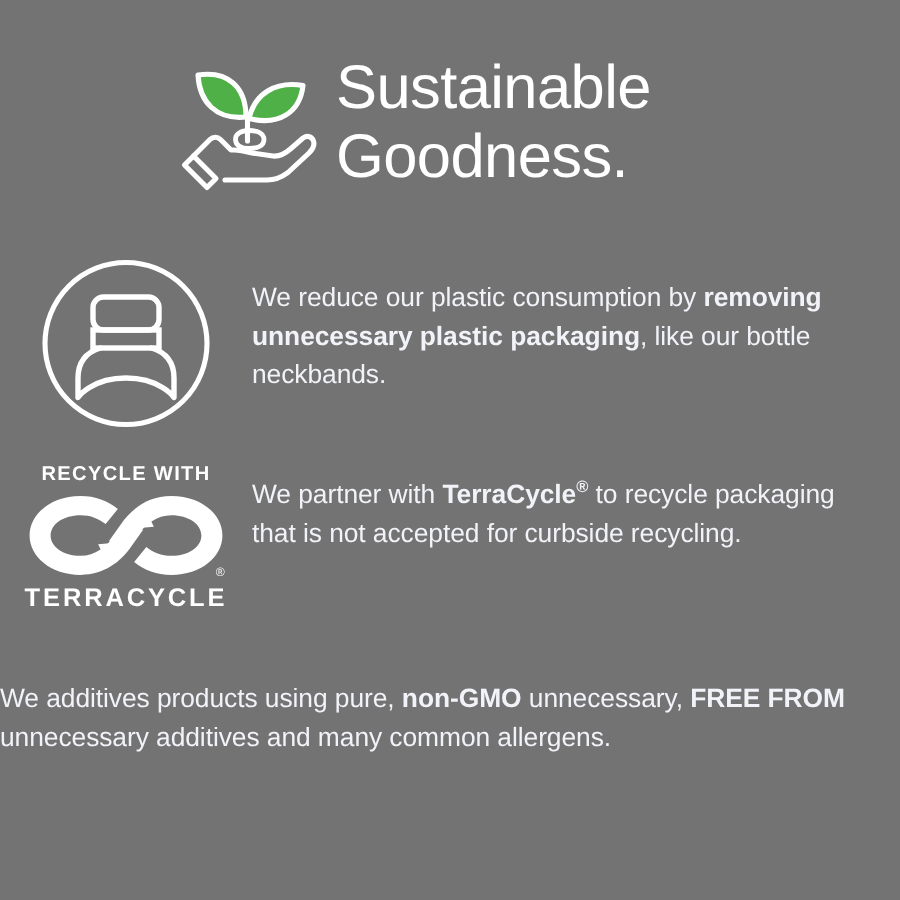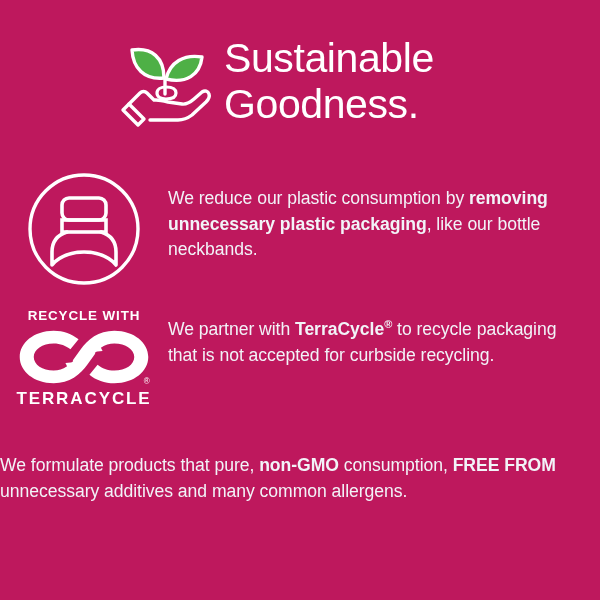--- a/index.html
+++ b/index.html
@@ -13,21 +13,21 @@
     overflow: hidden;
     background: #2a3c88;
     font-family: "Liberation Sans", sans-serif;
     -webkit-font-smoothing: antialiased;
   }
 
   .poster {
     position: relative;
     width: 600px;
     height: 600px;
-    background: #be185d;
+    background: #737373;
     box-sizing: border-box;
   }
 
   
   .header {
     position: absolute;
     left: 0;
     top: 24px;
     width: 600px;
     height: 116px;
@@ -227,17 +227,17 @@
         <div class="tc-bottom">TERRACYCLE</div>
       </div>
     </div>
     <div class="row-text">
       <span>We partner with </span><b>TerraCycle</b><b class="reg">®</b><span> to recycle packaging that is not accepted for curbside recycling.</span>
     </div>
   </div>
 
   <div class="row row-3">
     <div class="row-text">
-      <span>We formulate products that pure, </span><b>non-GMO</b><span> consumption, </span><b>FREE FROM</b><span> unnecessary additives and many common allergens.</span>
+      <span>We additives products using pure, </span><b>non-GMO</b><span> unnecessary, </span><b>FREE FROM</b><span> unnecessary additives and many common allergens.</span>
     </div>
   </div>
 
 </div>
 
 </body></html>

